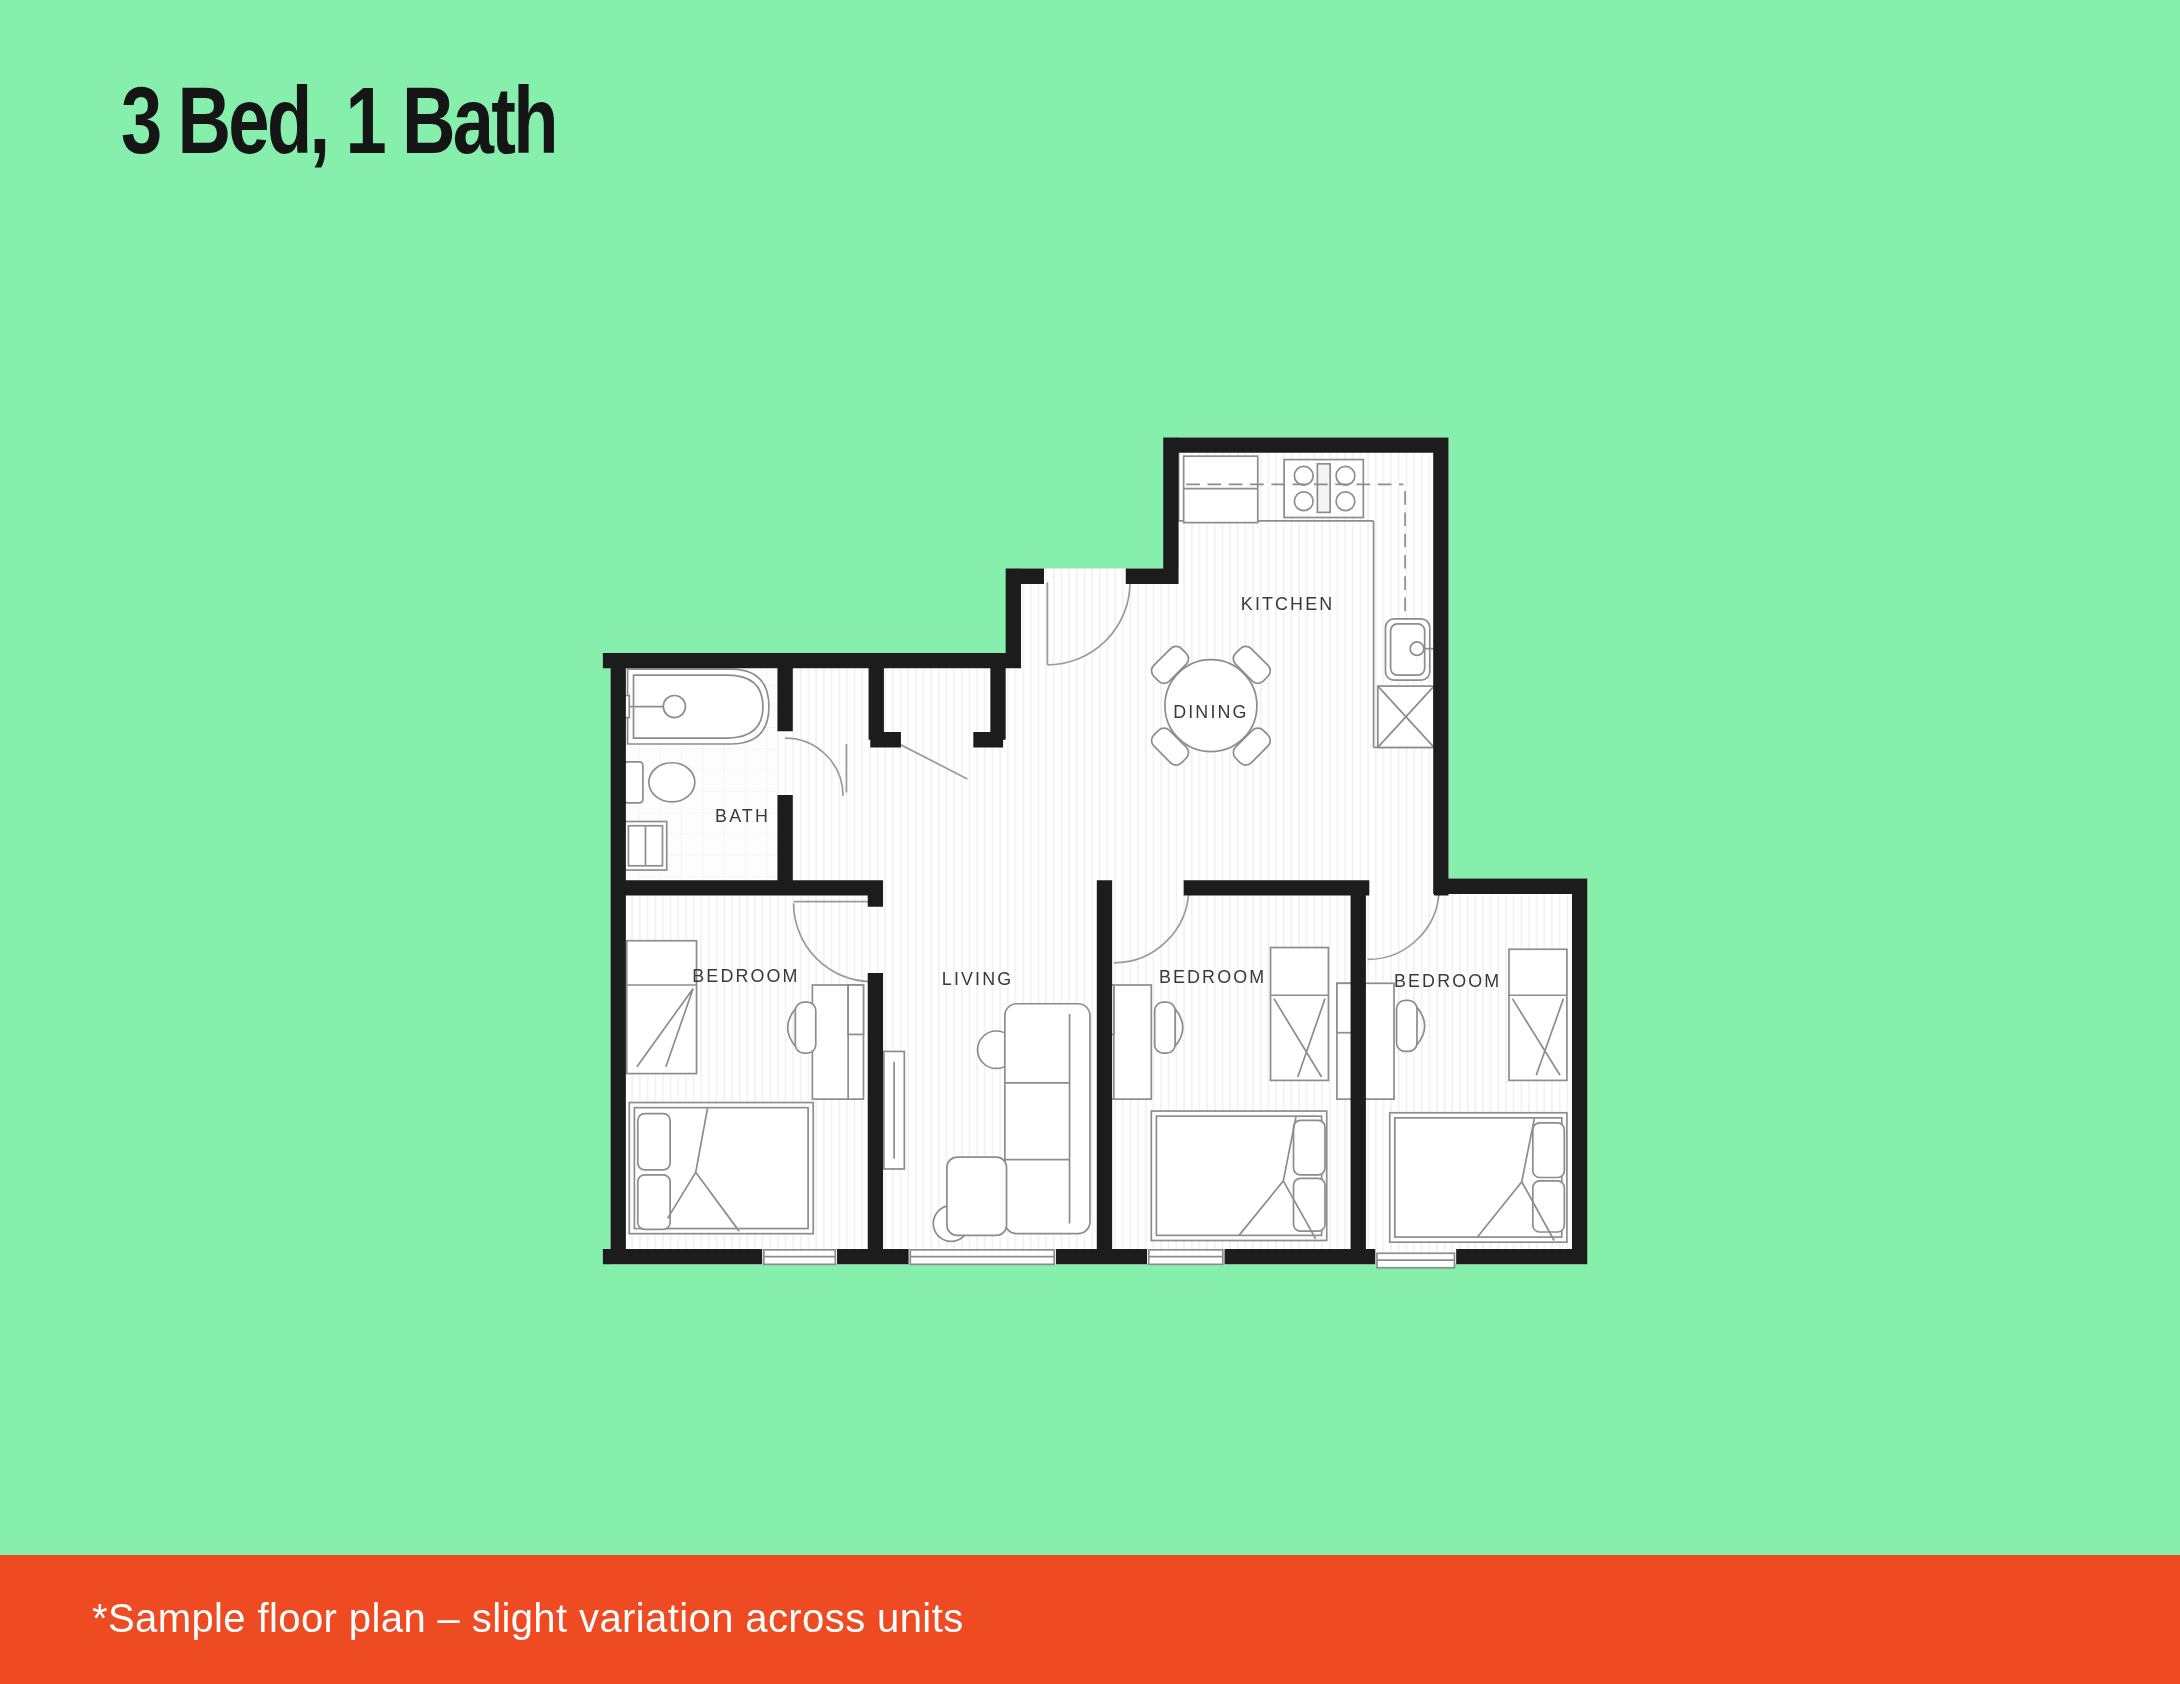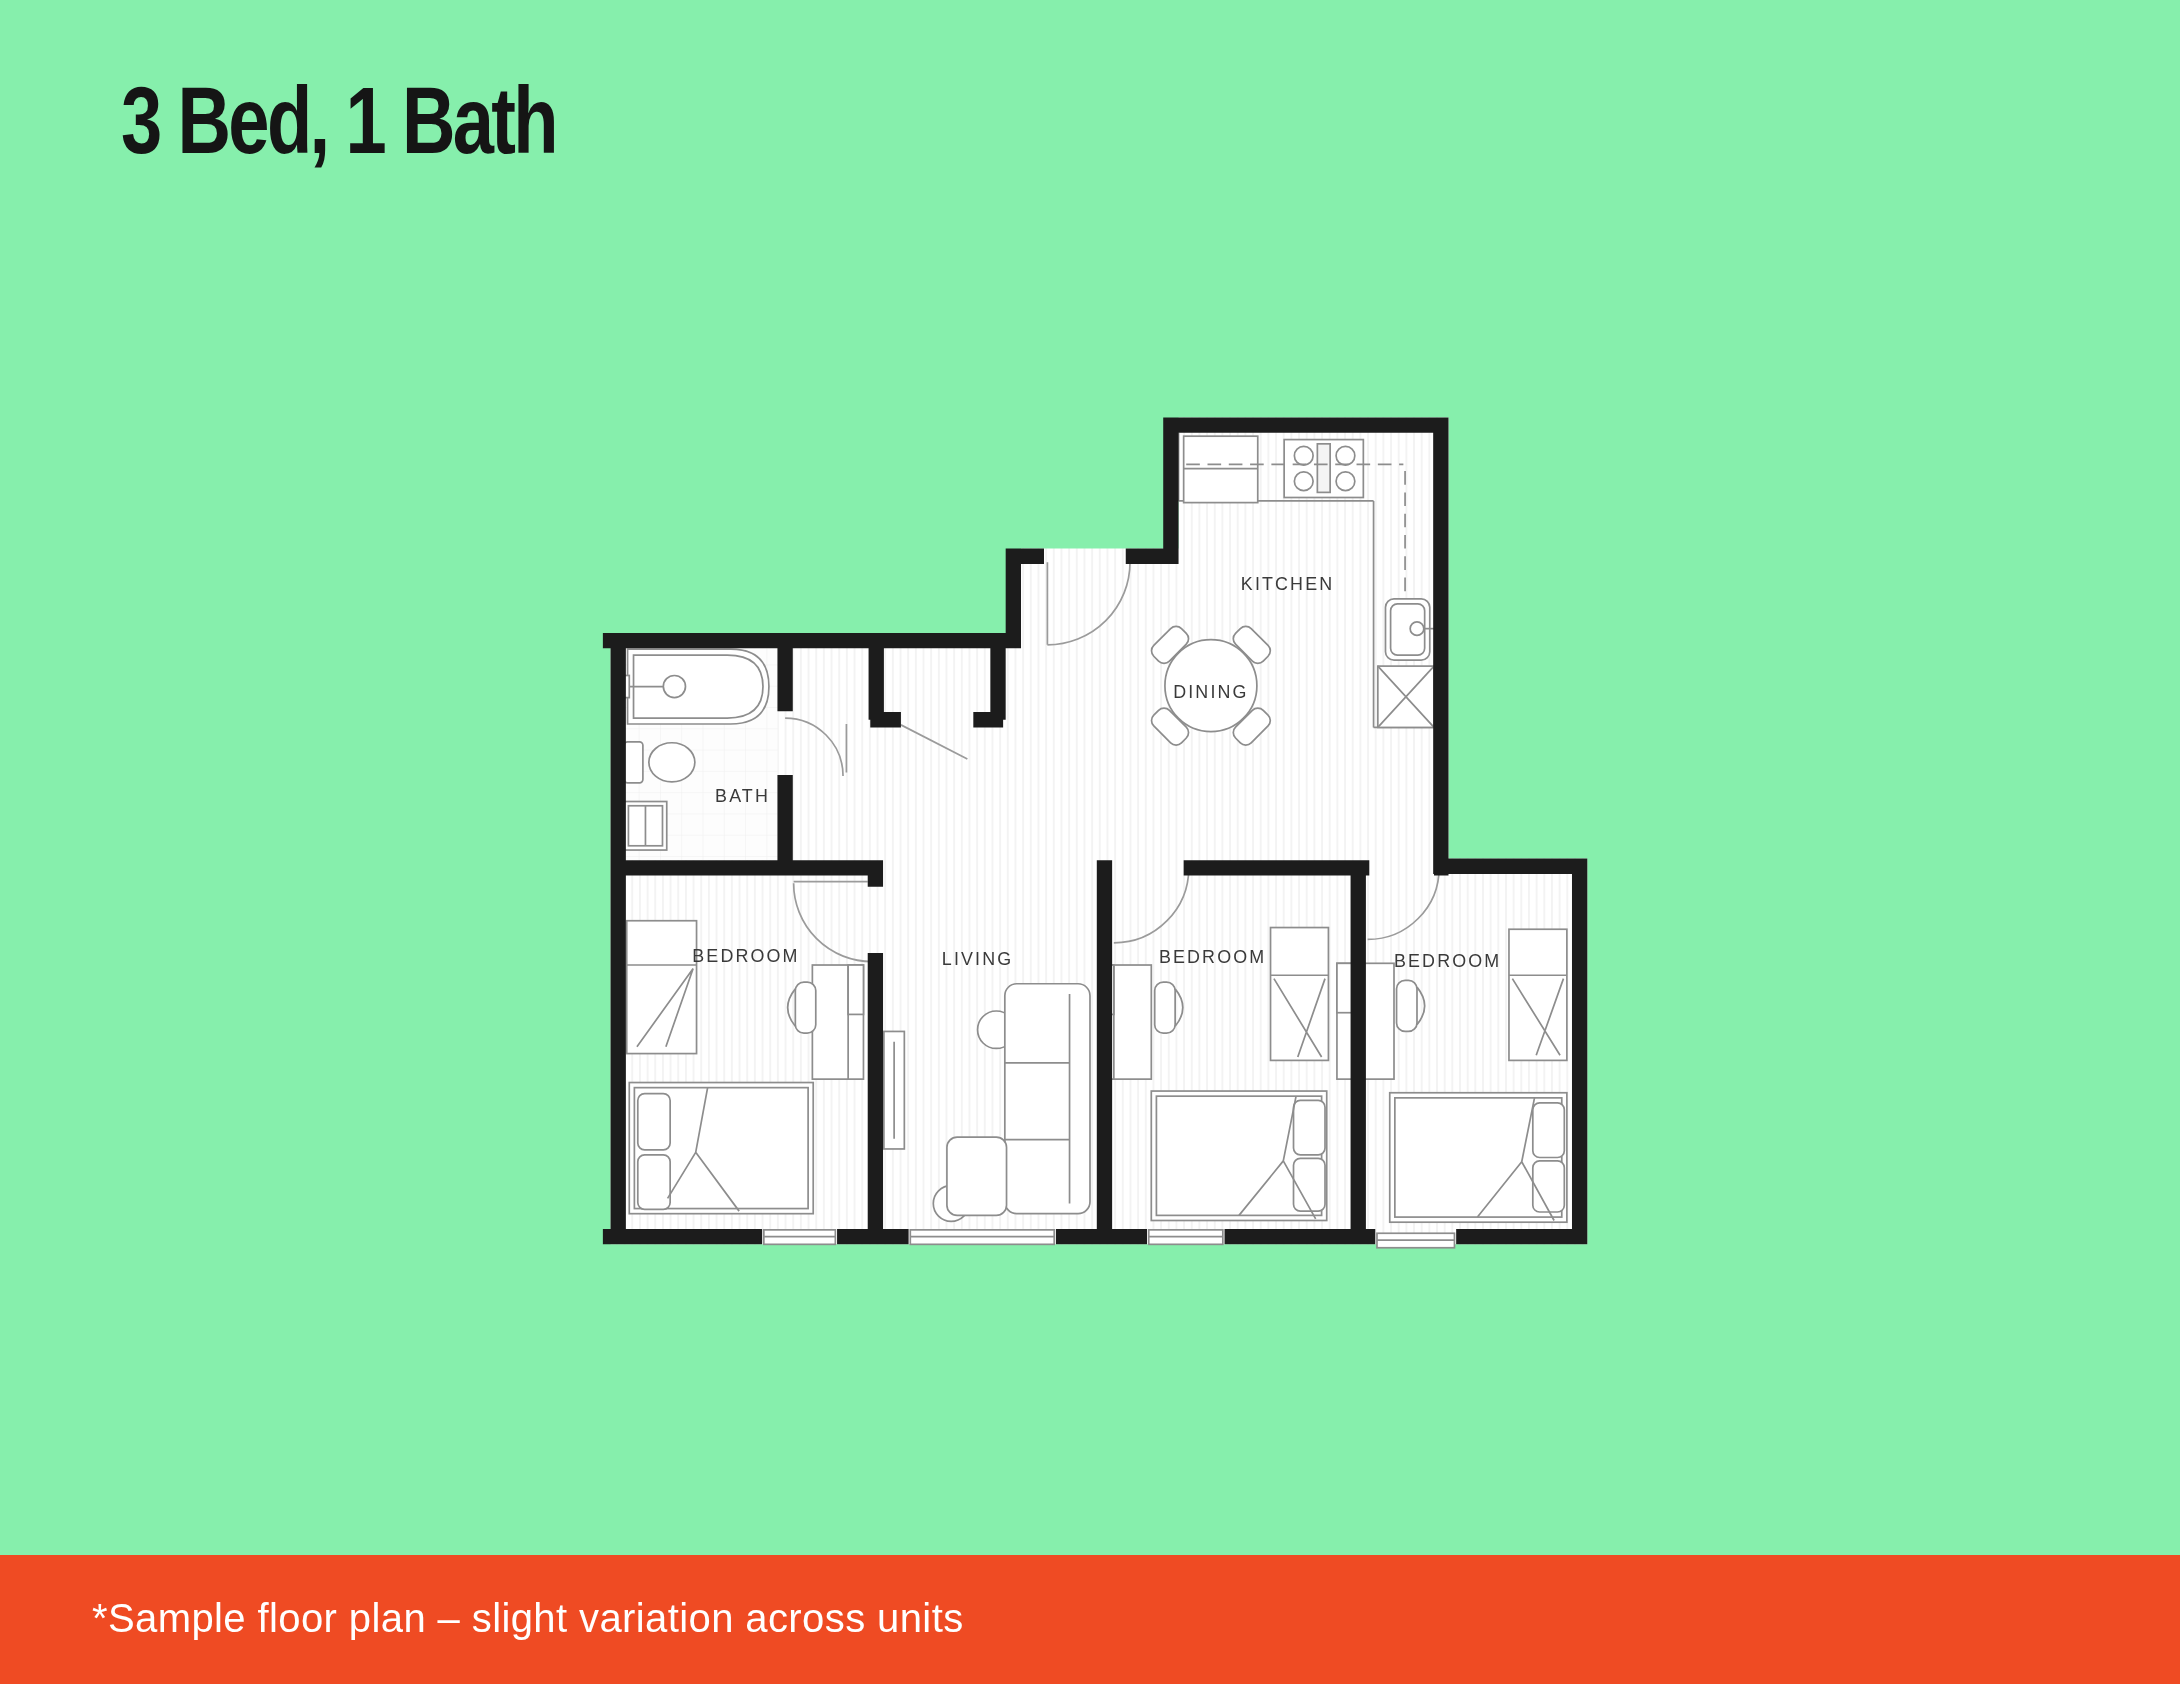--- a/index.html
+++ b/index.html
@@ -1,21 +1,21 @@
 <!DOCTYPE html>
 <html style="font-size:13.6px"><head>
 <meta charset="utf-8">
 <style>
   html,body{margin:0;padding:0;background:#ffffff;}
   .page{position:relative;width:2181px;height:1685px;background:#86efac;overflow:hidden;
         font-family:"Liberation Sans", sans-serif;}
   .title{position:absolute;left:121px;top:66px;margin:0;
          font-size:95px;font-weight:bold;letter-spacing:-3.4px;color:#151515;
          transform:scaleX(0.78);transform-origin:left top;white-space:nowrap;}
-  .plan-wrap{position:absolute;left:562px;top:396px;width:1073px;height:903px;}
+  .plan-wrap{position:absolute;left:562px;top:416px;width:1073px;height:903px;}
   .plan-wrap svg{display:block;width:100%;height:100%;}
   .room-label{font-family:"Liberation Sans", sans-serif;font-size:21px;letter-spacing:2.5px;
               fill:#3a3a3a;text-anchor:middle;}
   .footer-bar{position:absolute;left:0;top:1555px;width:2181px;height:130px;background:#EF4B23;}
   .footer-note{position:absolute;left:92px;top:41px;margin:0;font-size:40px;color:#ffffff;
                letter-spacing:0.4px;white-space:nowrap;}
 </style>
 </head>
 <body>
 

